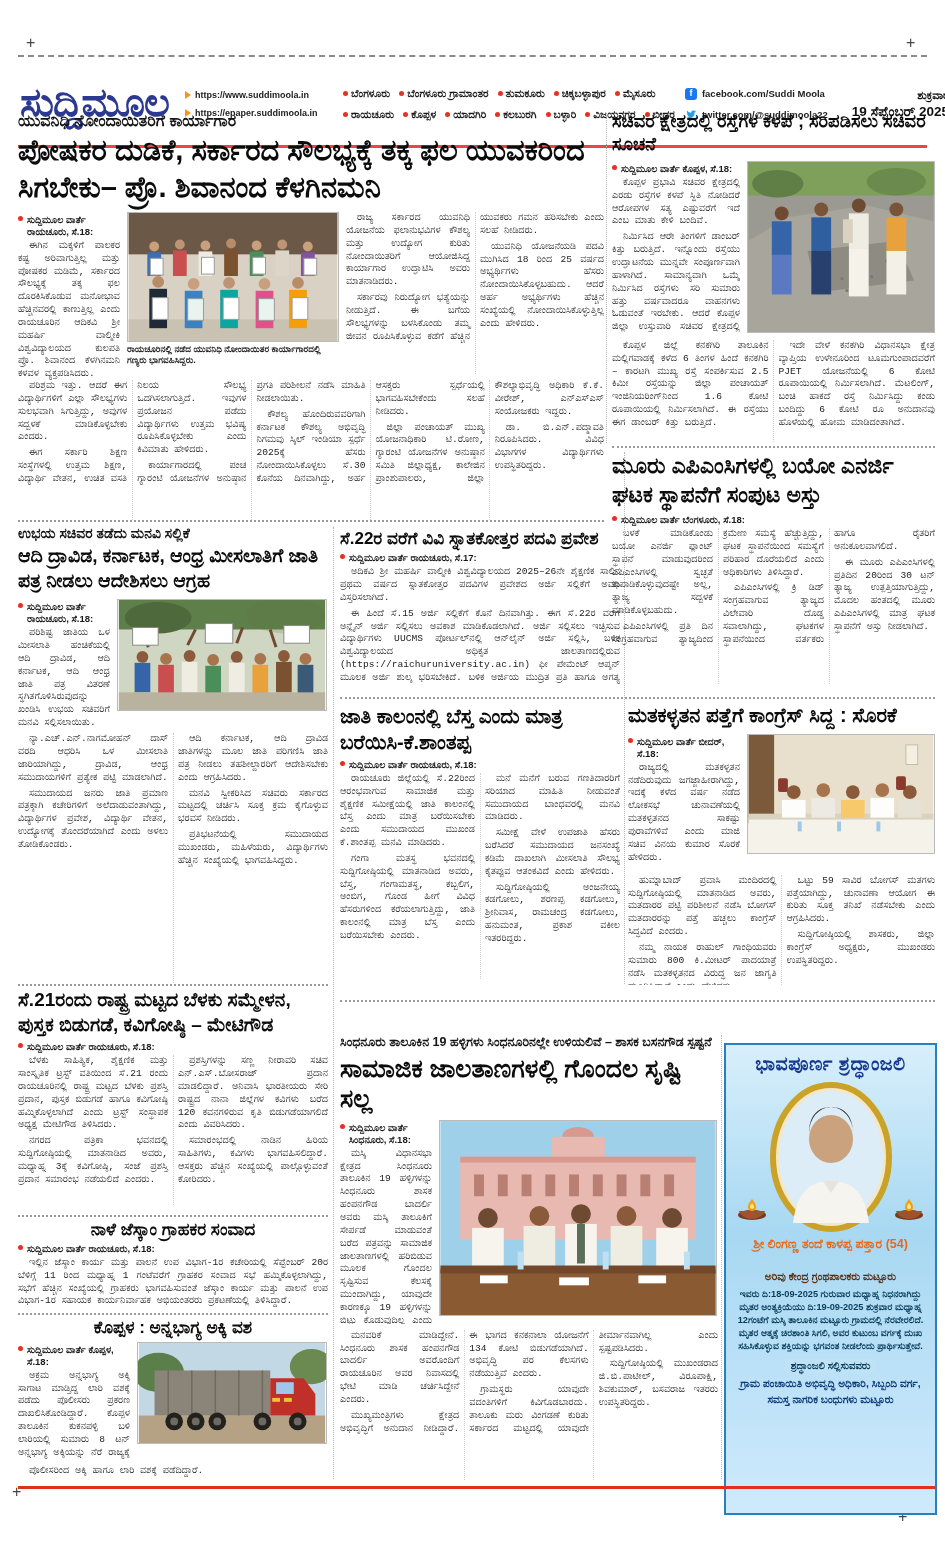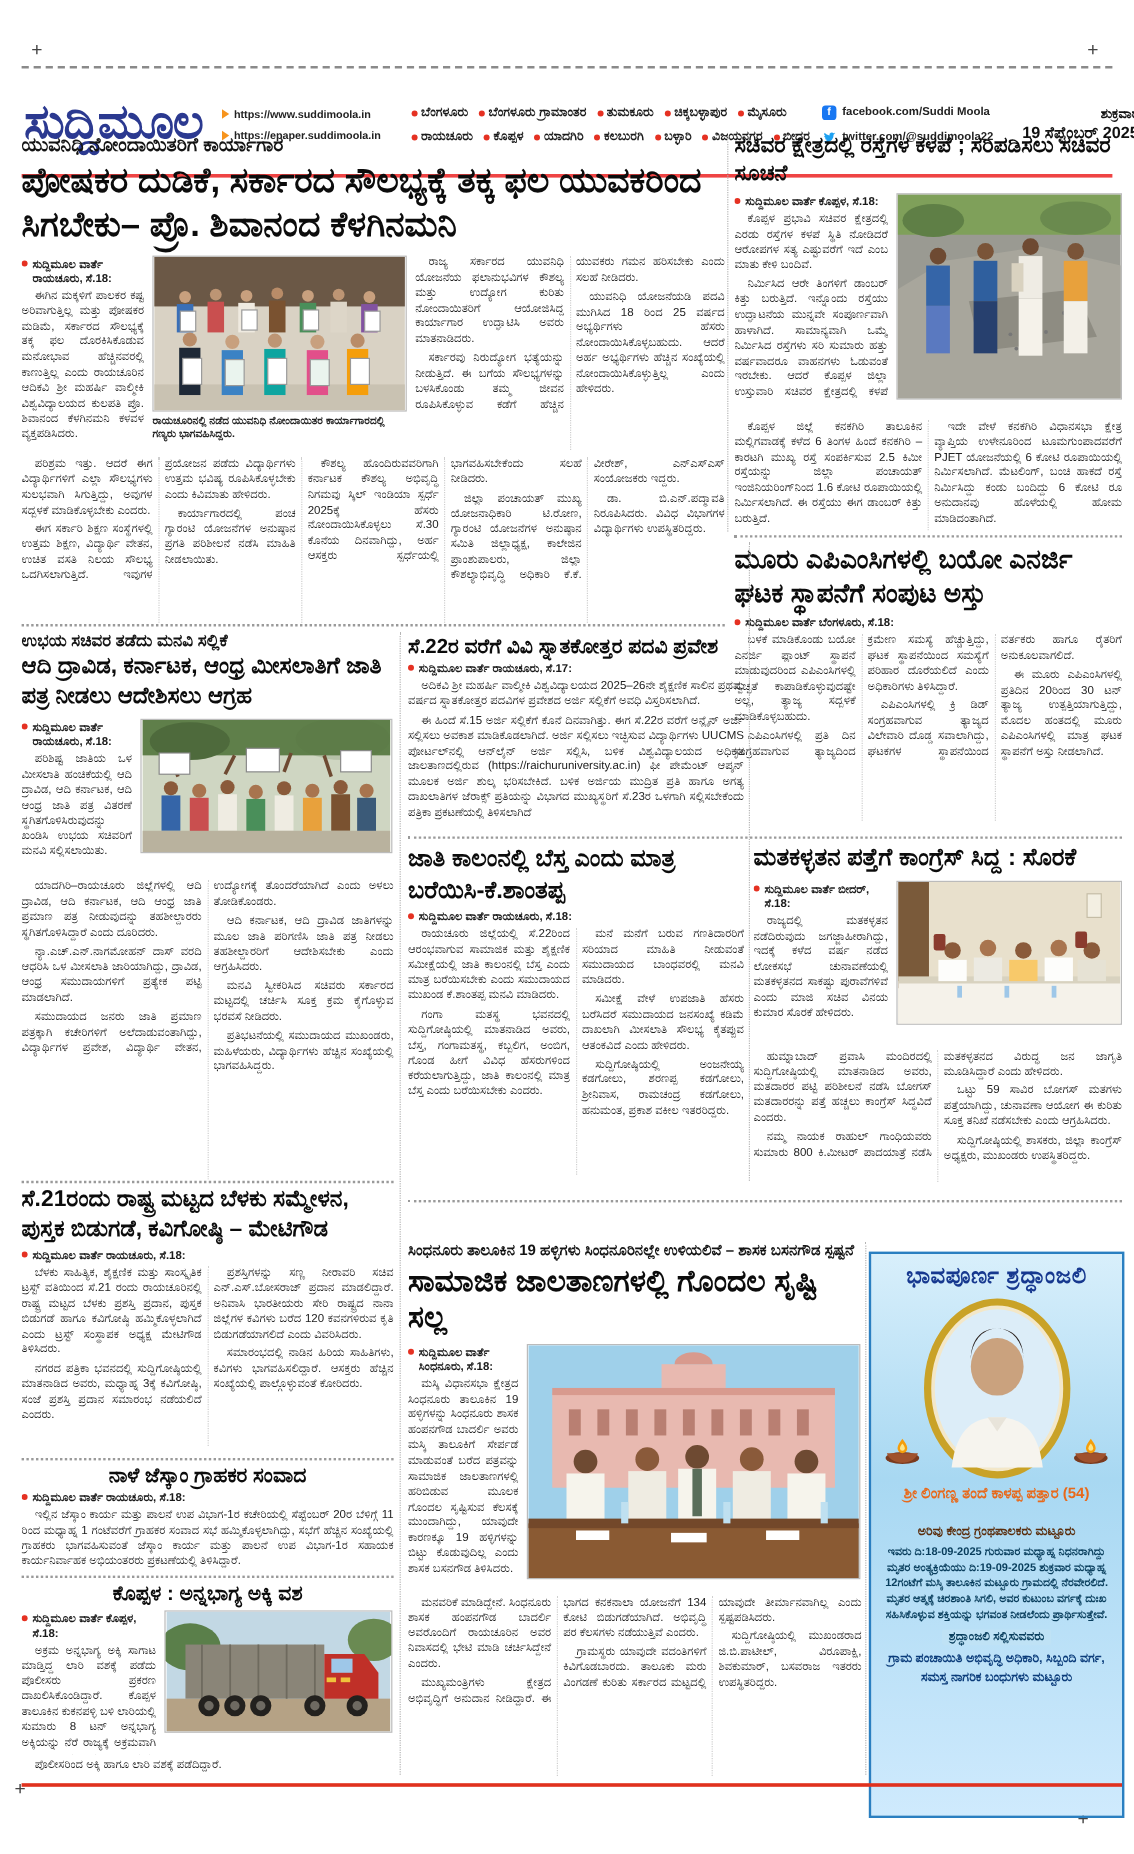--- a/index.html
+++ b/index.html
@@ -24,21 +24,21 @@
   .dayname{font-size:11px;font-weight:800;color:#111;}
   .dateline{font-size:13.5px;font-weight:800;color:#111;white-space:nowrap;}
   .orangebar{width:4px;height:52px;background:#f7941d;}
   
   .art{position:absolute;overflow:hidden;}
   .kicker{font-weight:700;color:#141414;}
   .headline{font-weight:800;color:#0c0c0c;}
   .byline{display:flex;align-items:flex-start;gap:4px;font-size:9.5px;font-weight:800;color:#1a1a1a;margin:2px 0 2px 0;line-height:1.25;}
   .bdot{width:5px;height:5px;border-radius:50%;background:#e53122;display:inline-block;margin-top:2px;flex:none;}
   .body, .para{font-size:9.6px;line-height:1.34;color:#222;text-align:justify;}
-  .para{margin:0 0 3px 0;text-indent:11px;}
+  .para{margin:0 0 3px 0;text-indent:11px;font-family:Liberation Mono, monospace;}
   .cols2{column-count:2;column-gap:10px;column-rule:1px dotted #cfcfcf;}
   .cols3{column-count:3;column-gap:10px;column-rule:1px dotted #cfcfcf;}
   .cols5{column-count:5;column-gap:10px;column-rule:1px dotted #cfcfcf;}
   .row{display:flex;gap:7px;}
   .caption{font-size:8.8px;font-weight:700;color:#222;line-height:1.3;margin-top:2px;}
   .photo{flex:none;}
   .photo svg{display:block;border:1px solid #bbb;}
   .sep-h{position:absolute;border-top:2px dotted #9a9a9a;}
   .sep-v{position:absolute;border-left:1px dotted #b5b5b5;}
   .redrule{position:absolute;height:3px;background:#e0311e;}
@@ -263,21 +263,21 @@
           <circle cx="112" cy="44" r="7" fill="#6e4a32"></circle>
             <rect x="102" y="52" width="20" height="36" fill="#efece4"></rect>
             <rect x="102" y="88" width="20" height="48" fill="#f5f2ea"></rect>
           <circle cx="150" cy="48" r="7" fill="#7a5438"></circle>
             <rect x="140" y="56" width="20" height="34" fill="#e8a13c"></rect>
             <rect x="140" y="90" width="20" height="44" fill="#f3f0e8"></rect>
           <rect x="96" y="58" width="10" height="24" fill="#d9d2c0"></rect>
         </svg>
       </div>
     </div>
-    <div class="cols2" style="margin-top:15px;height:118px;">
+    <div class="cols2" style="margin-top:5px;height:118px;">
         <p class="para">ಕೊಪ್ಪಳ ಜಿಲ್ಲೆ ಕನಕಗಿರಿ ತಾಲೂಕಿನ ಮಲ್ಲಿಗವಾಡಕ್ಕೆ ಕಳೆದ 6 ತಿಂಗಳ ಹಿಂದೆ ಕನಕಗಿರಿ – ಕಾರಟಗಿ ಮುಖ್ಯ ರಸ್ತೆ ಸಂಪರ್ಕಿಸುವ 2.5 ಕಿಮೀ ರಸ್ತೆಯನ್ನು ಜಿಲ್ಲಾ ಪಂಚಾಯತ್ ಇಂಜಿನಿಯರಿಂಗ್‌ನಿಂದ 1.6 ಕೋಟಿ ರೂಪಾಯಿಯಲ್ಲಿ ನಿರ್ಮಿಸಲಾಗಿದೆ. ಈ ರಸ್ತೆಯು ಈಗ ಡಾಂಬರ್ ಕಿತ್ತು ಬರುತ್ತಿದೆ.</p>
         <p class="para">ಇದೇ ವೇಳೆ ಕನಕಗಿರಿ ವಿಧಾನಸಭಾ ಕ್ಷೇತ್ರ ವ್ಯಾಪ್ತಿಯ ಉಳೇನೂರಿಂದ ಟೂಮಗುಂಪಾದವರೆಗೆ PJET ಯೋಜನೆಯಲ್ಲಿ 6 ಕೋಟಿ ರೂಪಾಯಿಯಲ್ಲಿ ನಿರ್ಮಿಸಲಾಗಿದೆ. ಮೆಟಲಿಂಗ್, ಬಂಚಿ ಹಾಕದೆ ರಸ್ತೆ ನಿರ್ಮಿಸಿದ್ದು ಕಂಡು ಬಂದಿದ್ದು 6 ಕೋಟಿ ರೂ ಅನುದಾನವು ಹೊಳೆಯಲ್ಲಿ ಹೋಮ ಮಾಡಿದಂತಾಗಿದೆ.</p>
       </div>
   </div>
 
   <div class="art" style="left:612px;top:452px;width:323px;height:242px;">
     <div class="headline" style="font-size:22px;line-height:1.3;">ಮೂರು ಎಪಿಎಂಸಿಗಳಲ್ಲಿ ಬಯೋ ಎನರ್ಜಿ ಘಟಕ ಸ್ಥಾಪನೆಗೆ ಸಂಪುಟ ಅಸ್ತು</div>
     <div class="byline" style="margin-top:5px;">
         <span class="bdot"></span>
         <span>ಸುದ್ದಿಮೂಲ ವಾರ್ತೆ ಬೆಂಗಳೂರು, ಸೆ.18:</span>
@@ -336,21 +336,20 @@
             <circle cx="168" cy="57" r="6" fill="#8a5a3a"></circle>
               <rect x="160" y="63" width="16" height="31" fill="#7a5230"></rect>
             <circle cx="190" cy="60" r="6" fill="#a8744e"></circle>
               <rect x="182" y="66" width="16" height="30" fill="#3b5a78"></rect>
           </g>
           <rect y="94" width="210" height="18" fill="#b9b29e"></rect>
         </svg>
       </div>
     </div>
     <div class="cols2" style="margin-top:6px;height:268px;">
-        <p class="para">ಯಾದಗಿರಿ–ರಾಯಚೂರು ಜಿಲ್ಲೆಗಳಲ್ಲಿ ಆದಿ ದ್ರಾವಿಡ, ಆದಿ ಕರ್ನಾಟಕ, ಆದಿ ಆಂಧ್ರ ಜಾತಿ ಪ್ರಮಾಣ ಪತ್ರ ನೀಡುವುದನ್ನು ತಹಶೀಲ್ದಾರರು ಸ್ಥಗಿತಗೊಳಿಸಿದ್ದಾರೆ ಎಂದು ದೂರಿದರು.</p>
         <p class="para">ನ್ಯಾ.ಎಚ್.ಎನ್.ನಾಗಮೋಹನ್ ದಾಸ್ ವರದಿ ಆಧರಿಸಿ ಒಳ ಮೀಸಲಾತಿ ಜಾರಿಯಾಗಿದ್ದು, ದ್ರಾವಿಡ, ಆಂಧ್ರ ಸಮುದಾಯಗಳಿಗೆ ಪ್ರತ್ಯೇಕ ಪಟ್ಟಿ ಮಾಡಲಾಗಿದೆ.</p>
         <p class="para">ಸಮುದಾಯದ ಜನರು ಜಾತಿ ಪ್ರಮಾಣ ಪತ್ರಕ್ಕಾಗಿ ಕಚೇರಿಗಳಿಗೆ ಅಲೆದಾಡುವಂತಾಗಿದ್ದು, ವಿದ್ಯಾರ್ಥಿಗಳ ಪ್ರವೇಶ, ವಿದ್ಯಾರ್ಥಿ ವೇತನ, ಉದ್ಯೋಗಕ್ಕೆ ತೊಂದರೆಯಾಗಿದೆ ಎಂದು ಅಳಲು ತೋಡಿಕೊಂಡರು.</p>
         <p class="para">ಆದಿ ಕರ್ನಾಟಕ, ಆದಿ ದ್ರಾವಿಡ ಜಾತಿಗಳನ್ನು ಮೂಲ ಜಾತಿ ಪರಿಗಣಿಸಿ ಜಾತಿ ಪತ್ರ ನೀಡಲು ತಹಶೀಲ್ದಾರರಿಗೆ ಆದೇಶಿಸಬೇಕು ಎಂದು ಆಗ್ರಹಿಸಿದರು.</p>
         <p class="para">ಮನವಿ ಸ್ವೀಕರಿಸಿದ ಸಚಿವರು ಸರ್ಕಾರದ ಮಟ್ಟದಲ್ಲಿ ಚರ್ಚಿಸಿ ಸೂಕ್ತ ಕ್ರಮ ಕೈಗೊಳ್ಳುವ ಭರವಸೆ ನೀಡಿದರು.</p>
         <p class="para">ಪ್ರತಿಭಟನೆಯಲ್ಲಿ ಸಮುದಾಯದ ಮುಖಂಡರು, ಮಹಿಳೆಯರು, ವಿದ್ಯಾರ್ಥಿಗಳು ಹೆಚ್ಚಿನ ಸಂಖ್ಯೆಯಲ್ಲಿ ಭಾಗವಹಿಸಿದ್ದರು.</p>
       </div>
   </div>
 
   <div class="art" style="left:340px;top:528px;width:280px;height:164px;">
     <div class="headline" style="font-size:17px;line-height:1.25;">ಸೆ.22ರ ವರೆಗೆ ವಿವಿ ಸ್ನಾತಕೋತ್ತರ ಪದವಿ ಪ್ರವೇಶ</div>

